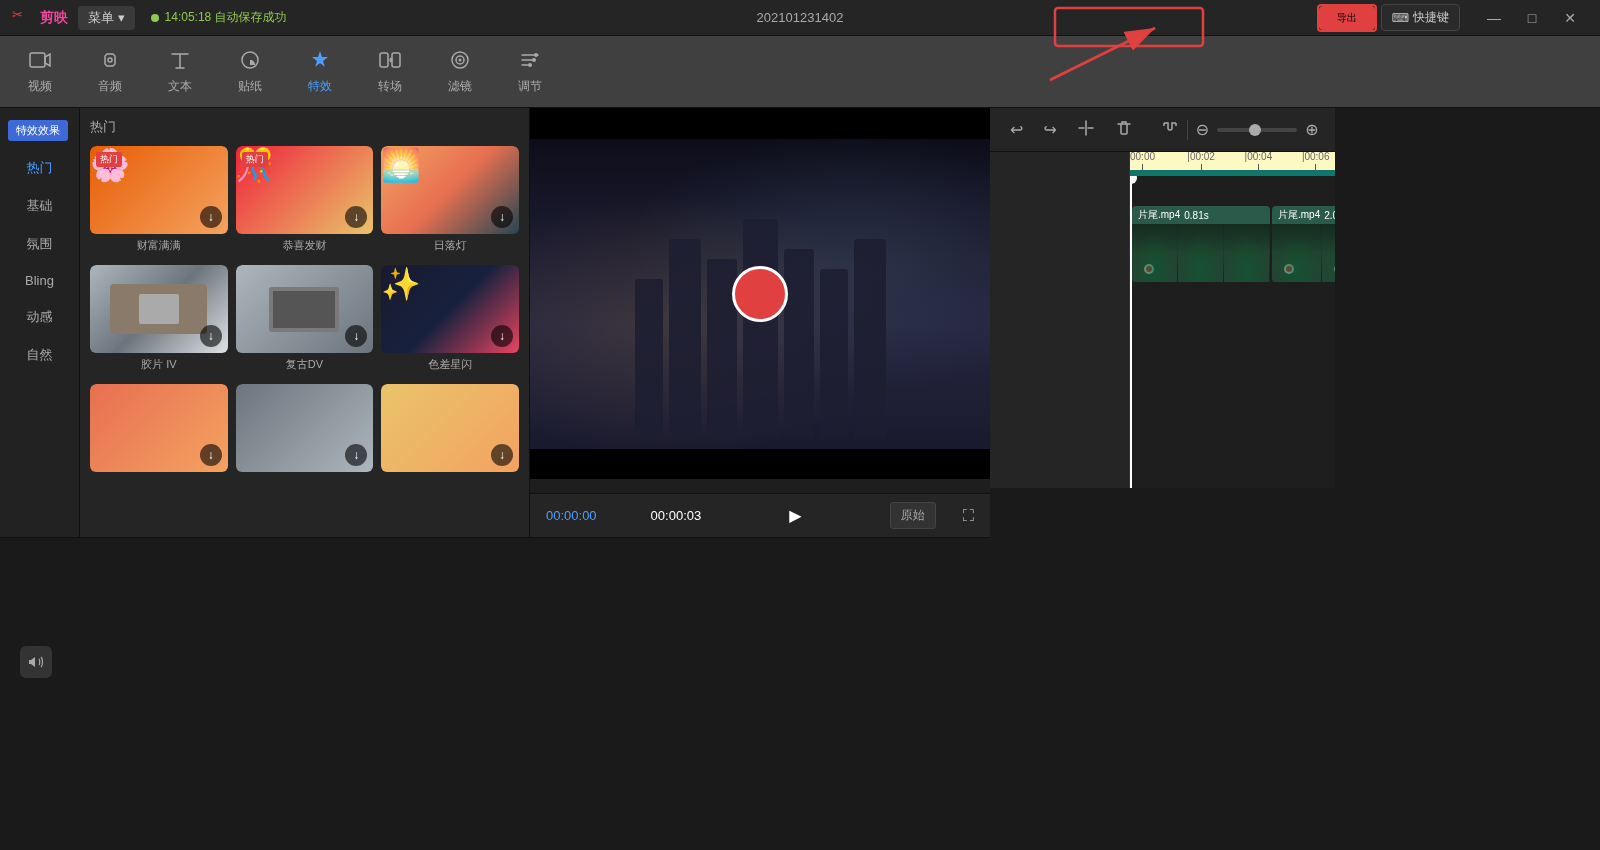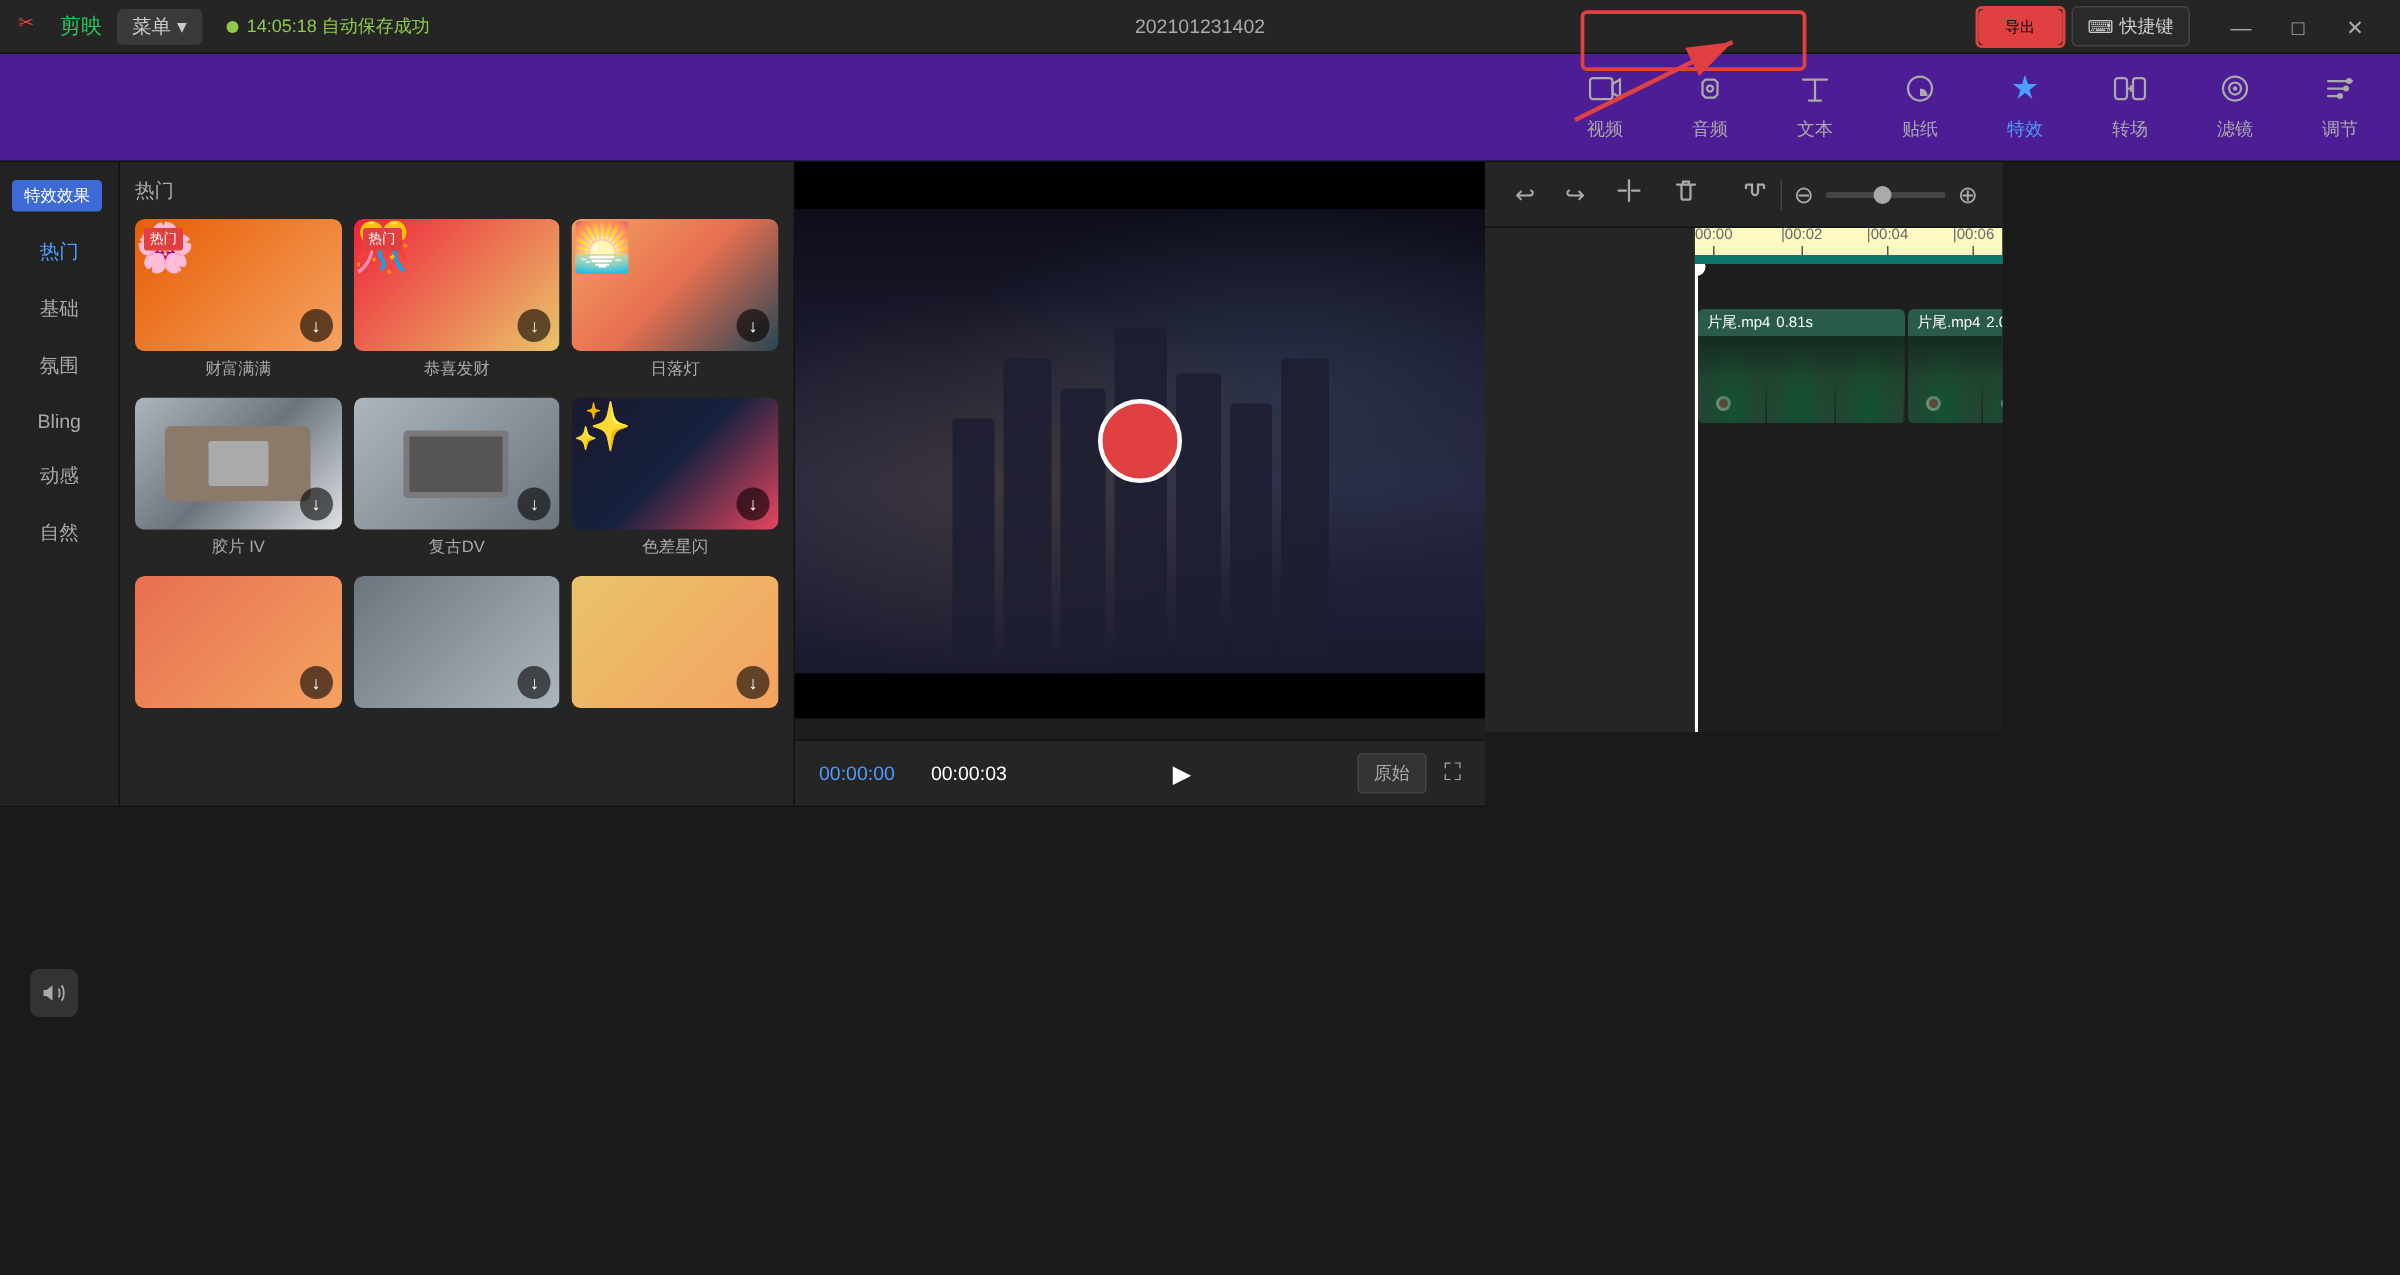--- a/index.html
+++ b/index.html
@@ -29,23 +29,23 @@
       align-items: center;
       gap: 6px;
       margin-right: 10px;
     }
     .logo-icon {
       width: 22px;
       height: 22px;
       color: #e04040;
     }
     .logo-text {
-      color: #22c55e;
+      color: #ec4899;
       font-size: 14px;
-      font-weight: normal;
+      font-weight: bold;
     }
     .menu-btn {
       background: #3a3a3a;
       border: none;
       color: #ccc;
       padding: 3px 10px;
       border-radius: 4px;
       cursor: pointer;
       font-size: 13px;
       display: flex;
@@ -120,27 +120,26 @@
       cursor: pointer;
       font-size: 14px;
       display: flex;
       align-items: center;
       justify-content: center;
     }
 
     
     .main-toolbar {
       height: 72px;
-      background: #4c1d95;
+      background: #404040;
       display: flex;
       align-items: center;
       padding: 0 20px;
       gap: 30px;
       border-bottom: 1px solid #111;
-      justify-content: flex-end;
     }
     .toolbar-item {
       display: flex;
       flex-direction: column;
       align-items: center;
       gap: 4px;
       cursor: pointer;
       color: #aaa;
       padding: 6px 8px;
       border-radius: 4px;
@@ -323,21 +322,21 @@
       border-radius: 50%;
     }
 
     .preview-controls {
       height: 44px;
       background: #252525;
       border-top: 1px solid #111;
       display: flex;
       align-items: center;
       padding: 0 16px;
-      gap: 12px;
+      gap: 27px;
       margin-top: 14px;
     }
     .time-current { color: #4d9eff; font-size: 13px; }
     .time-total { color: #fff; font-size: 13px; }
     .play-btn {
       color: #fff;
       font-size: 16px;
       cursor: pointer;
       padding: 4px 8px;
     }

